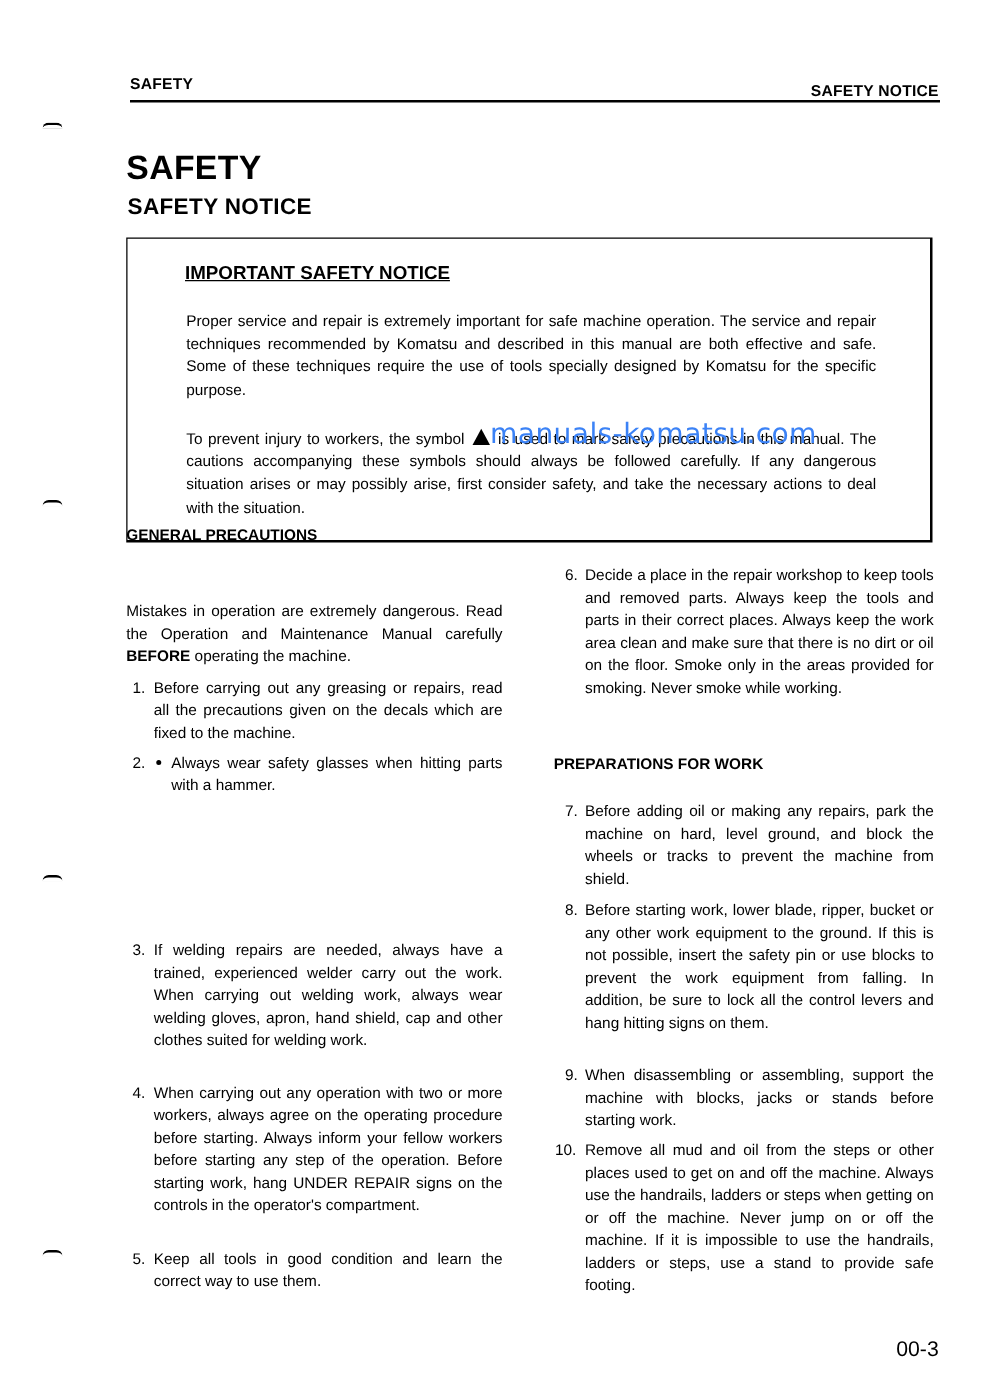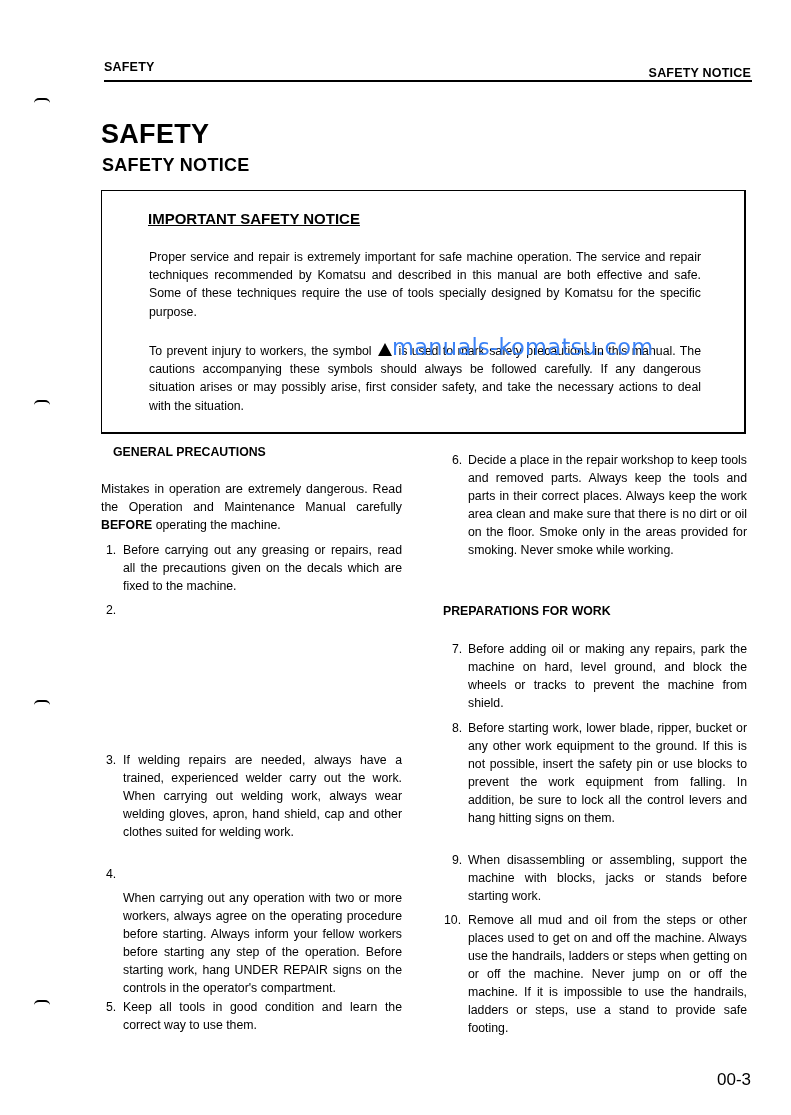--- a/index.html
+++ b/index.html
@@ -84,42 +84,43 @@
 <div class="abs notice-box"></div>
 <div class="abs notice-title">IMPORTANT SAFETY NOTICE</div>
 <div class="abs notice-para" style="top:248px;">Proper service and repair is extremely important for safe machine operation. The service and repair techniques recommended by Komatsu and described in this manual are both effective and safe. Some of these techniques require the use of tools specially designed by Komatsu for the specific purpose.</div>
 <div class="abs notice-para" style="top:342px;">
   <span>To prevent injury to workers, the symbol</span>
   <span class="hazard-icon"></span>
   <span>is used to mark safety precautions in this manual. The cautions accompanying these symbols should always be followed carefully. If any dangerous situation arises or may possibly arise, first consider safety, and take the necessary actions to deal with the situation.</span>
 </div>
 <div class="abs watermark">manuals-komatsu.com</div>
 
-<div class="abs section-head" style="left:101px; top:445px;margin-left:12px;">GENERAL PRECAUTIONS</div>
+<div class="abs section-head" style="left:101px; top:421px;">GENERAL PRECAUTIONS</div>
 <div class="abs col-text" style="left:101px; top:480px; width:301px;">
   <span>Mistakes in operation are extremely dangerous. Read the Operation and Maintenance Manual carefully </span><b>BEFORE</b><span> operating the machine.</span>
 </div>
 
 <div class="item" style="left:106px; top:541px; width:296px;">
   <span class="num">1.</span>
   <div class="body" style="margin-left:17px;">Before carrying out any greasing or repairs, read all the precautions given on the decals which are fixed to the machine.</div>
 </div>
 
 <div class="item" style="left:106px; top:601px; width:296px;">
   <span class="num">2.</span>
+  <div class="body bullet" style="margin-left:17px;">Always wear safety glasses when hitting parts with a hammer.</div>
 </div>
 
 <div class="item" style="left:106px; top:751px; width:296px;">
   <span class="num">3.</span>
   <div class="body" style="margin-left:17px;">If welding repairs are needed, always have a trained, experienced welder carry out the work. When carrying out welding work, always wear welding gloves, apron, hand shield, cap and other clothes suited for welding work.</div>
 </div>
 
 <div class="item" style="left:106px; top:865px; width:296px;">
   <span class="num">4.</span>
-  <div class="body" style="margin-left:17px;margin-top:24px;">When carrying out any operation with two or more workers, always agree on the operating procedure before starting. Always inform your fellow workers before starting any step of the operation. Before starting work, hang UNDER REPAIR signs on the controls in the operator's compartment.</div>
+  <div class="body" style="margin-left:17px;">When carrying out any operation with two or more workers, always agree on the operating procedure before starting. Always inform your fellow workers before starting any step of the operation. Before starting work, hang UNDER REPAIR signs on the controls in the operator's compartment.</div>
 </div>
 
 <div class="item" style="left:106px; top:998px; width:296px;">
   <span class="num">5.</span>
   <div class="body" style="margin-left:17px;">Keep all tools in good condition and learn the correct way to use them.</div>
 </div>
 
 <div class="item" style="left:452px; top:451px; width:295px;">
   <span class="num">6.</span>
   <div class="body" style="margin-left:16px;">Decide a place in the repair workshop to keep tools and removed parts. Always keep the tools and parts in their correct places. Always keep the work area clean and make sure that there is no dirt or oil on the floor. Smoke only in the areas provided for smoking. Never smoke while working.</div>

